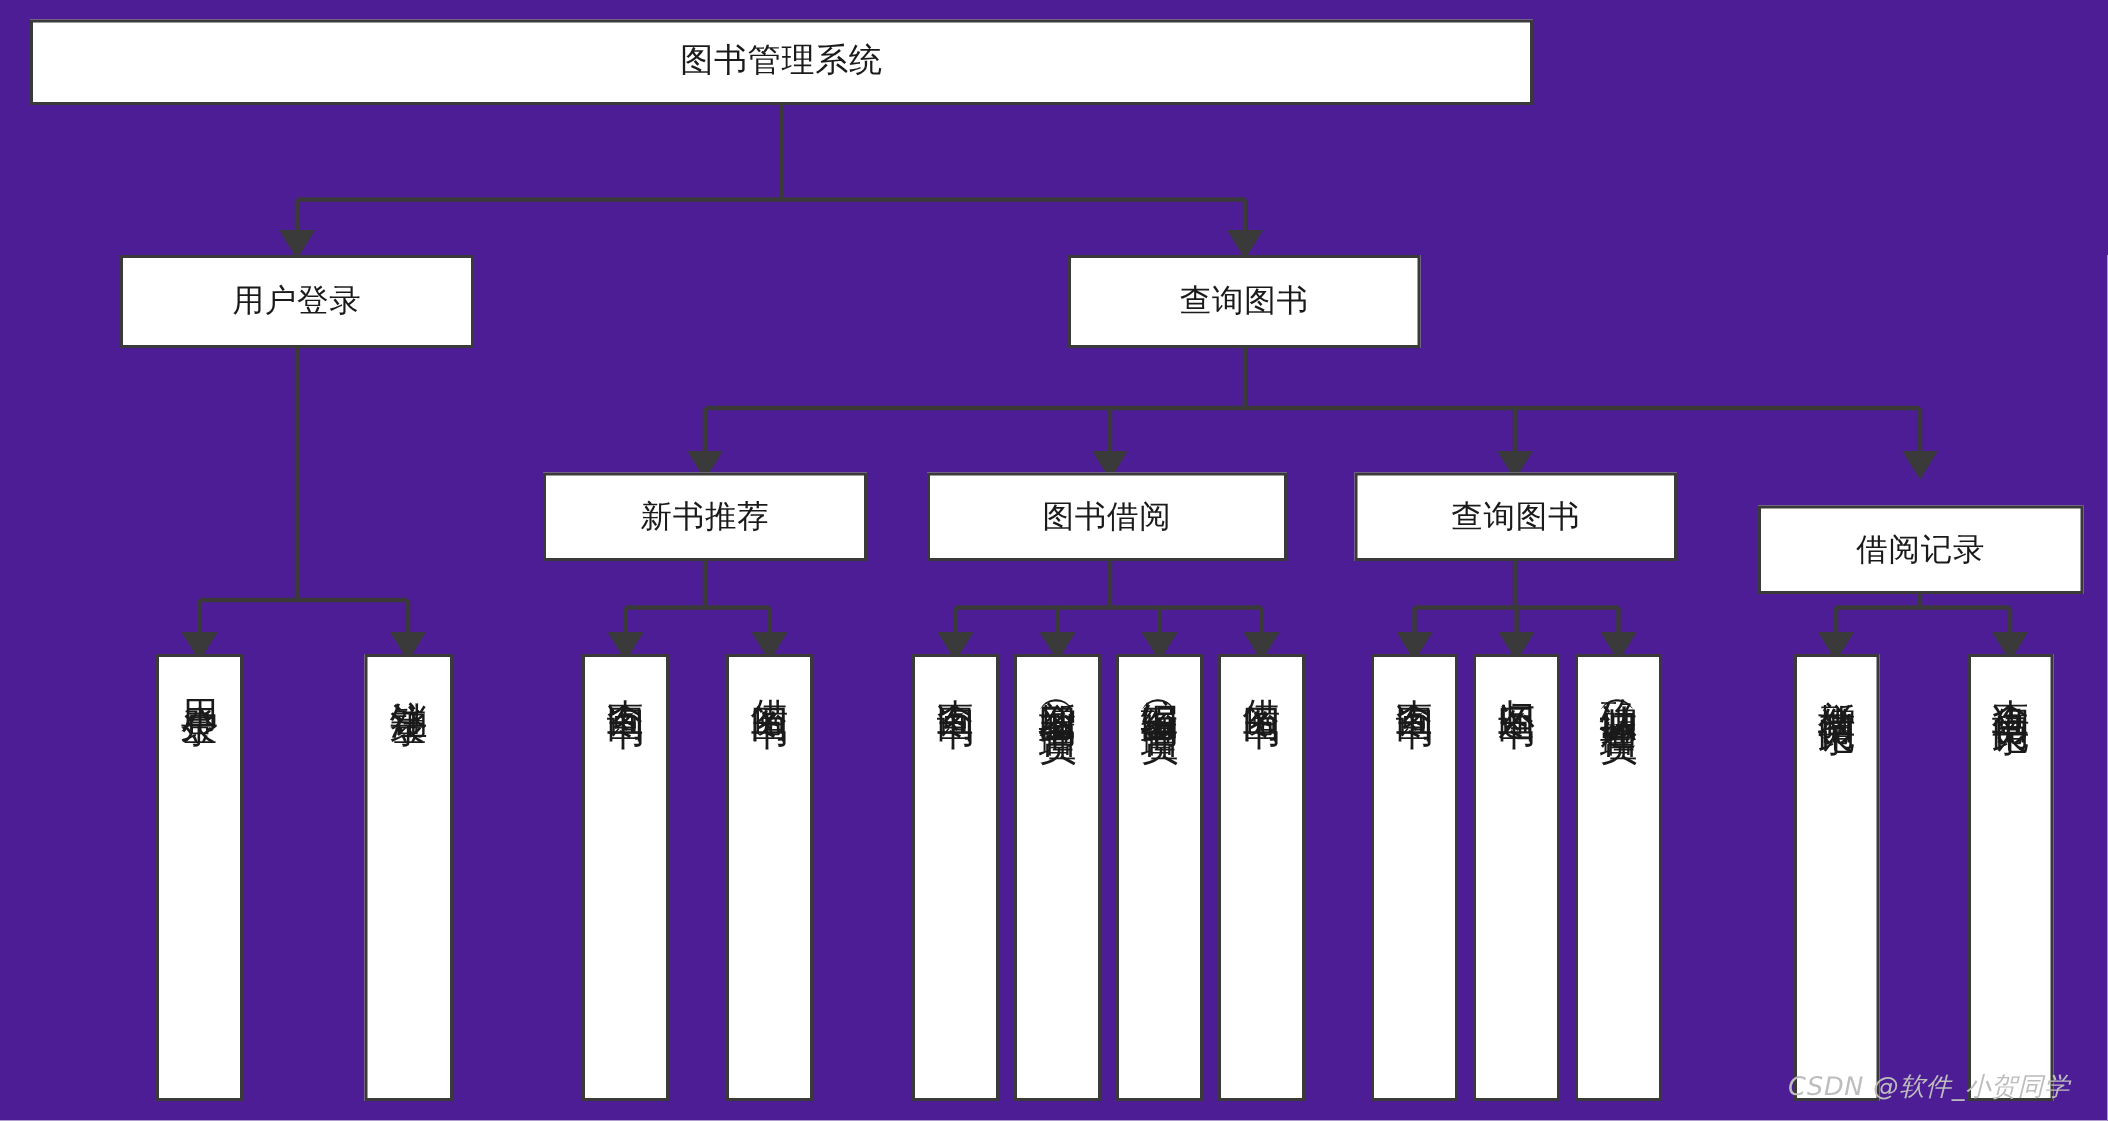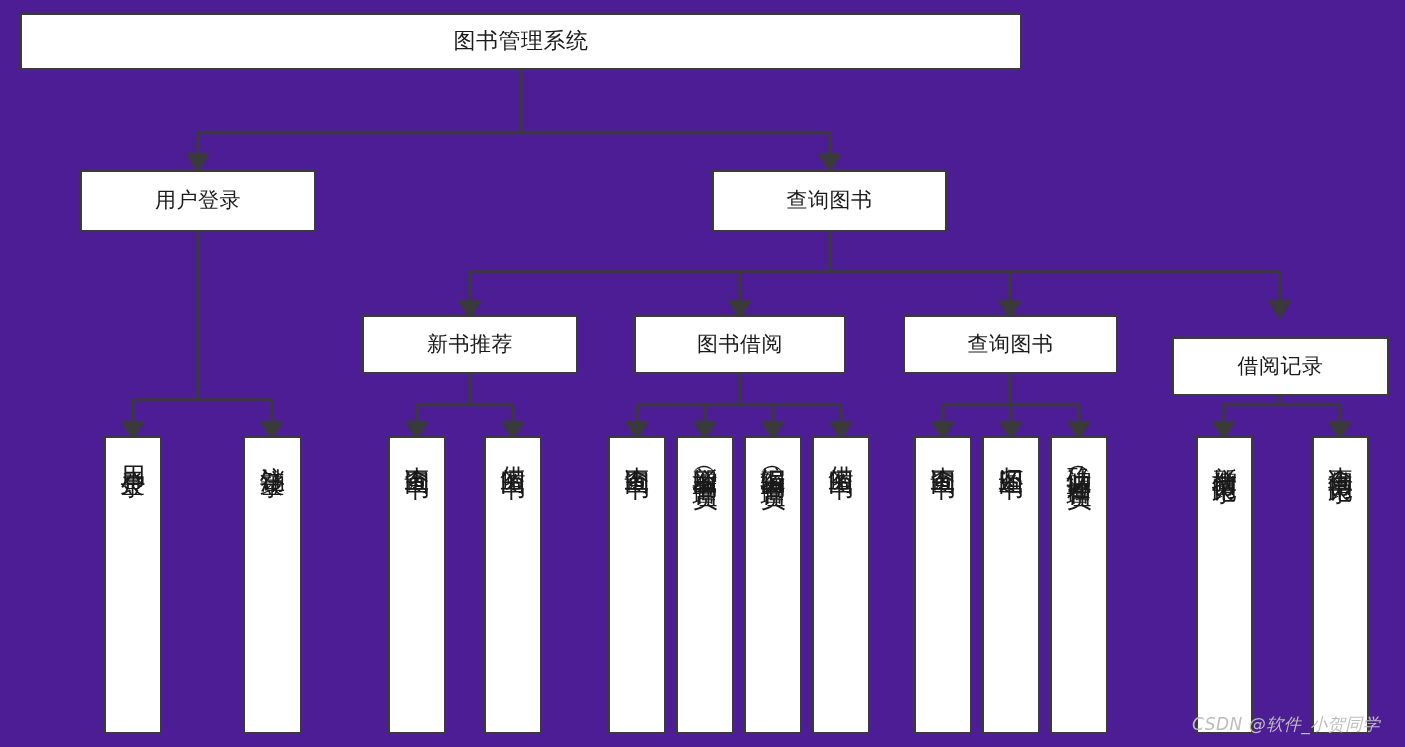--- a/index.html
+++ b/index.html
@@ -137,21 +137,21 @@
   <div class="node horiz" style="left:80px; top:170px; width:236px; height:62px;">
     <span class="label">用户登录</span>
   </div>
   <div class="node horiz" style="left:712px; top:170px; width:235px; height:62px;">
     <span class="label">查询图书</span>
   </div>
 
   <div class="node horiz" style="left:362px; top:315px; width:216px; height:59px;">
     <span class="label">新书推荐</span>
   </div>
-  <div class="node horiz" style="left:634px; top:315px; width:212px; height:59px;">
+  <div class="node horiz" style="left:618px; top:315px; width:240px; height:59px;">
     <span class="label">图书借阅</span>
   </div>
   <div class="node horiz" style="left:903px; top:315px; width:215px; height:59px;">
     <span class="label">查询图书</span>
   </div>
   <div class="node horiz" style="left:1172px; top:315px; width:217px; height:59px;margin-top:22px;">
     <span class="label">借阅记录</span>
   </div>
 
   <div class="node vert" style="left:104px; top:436px; width:58px; height:298px;">

